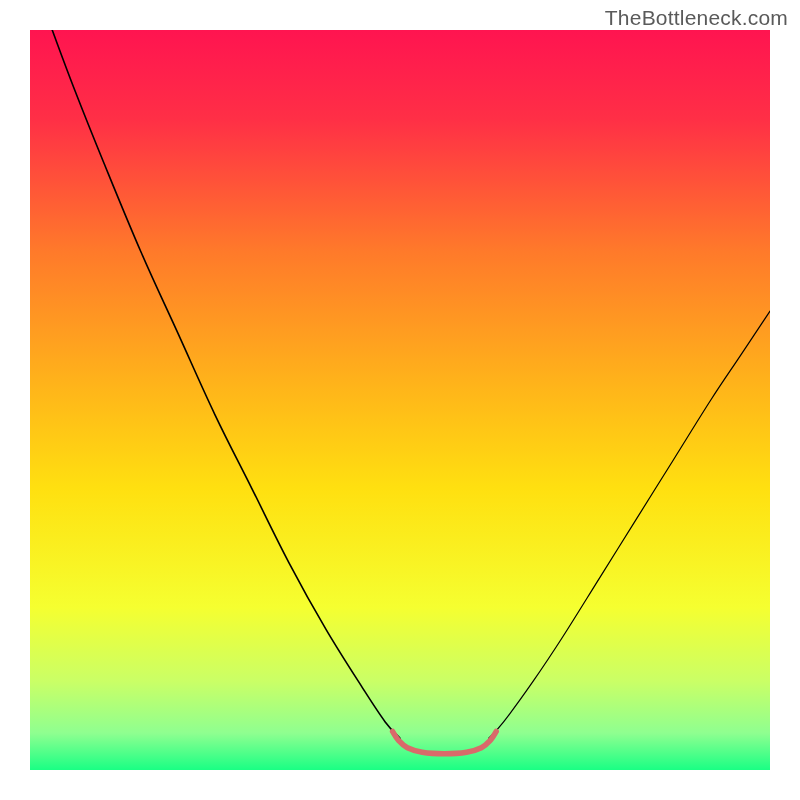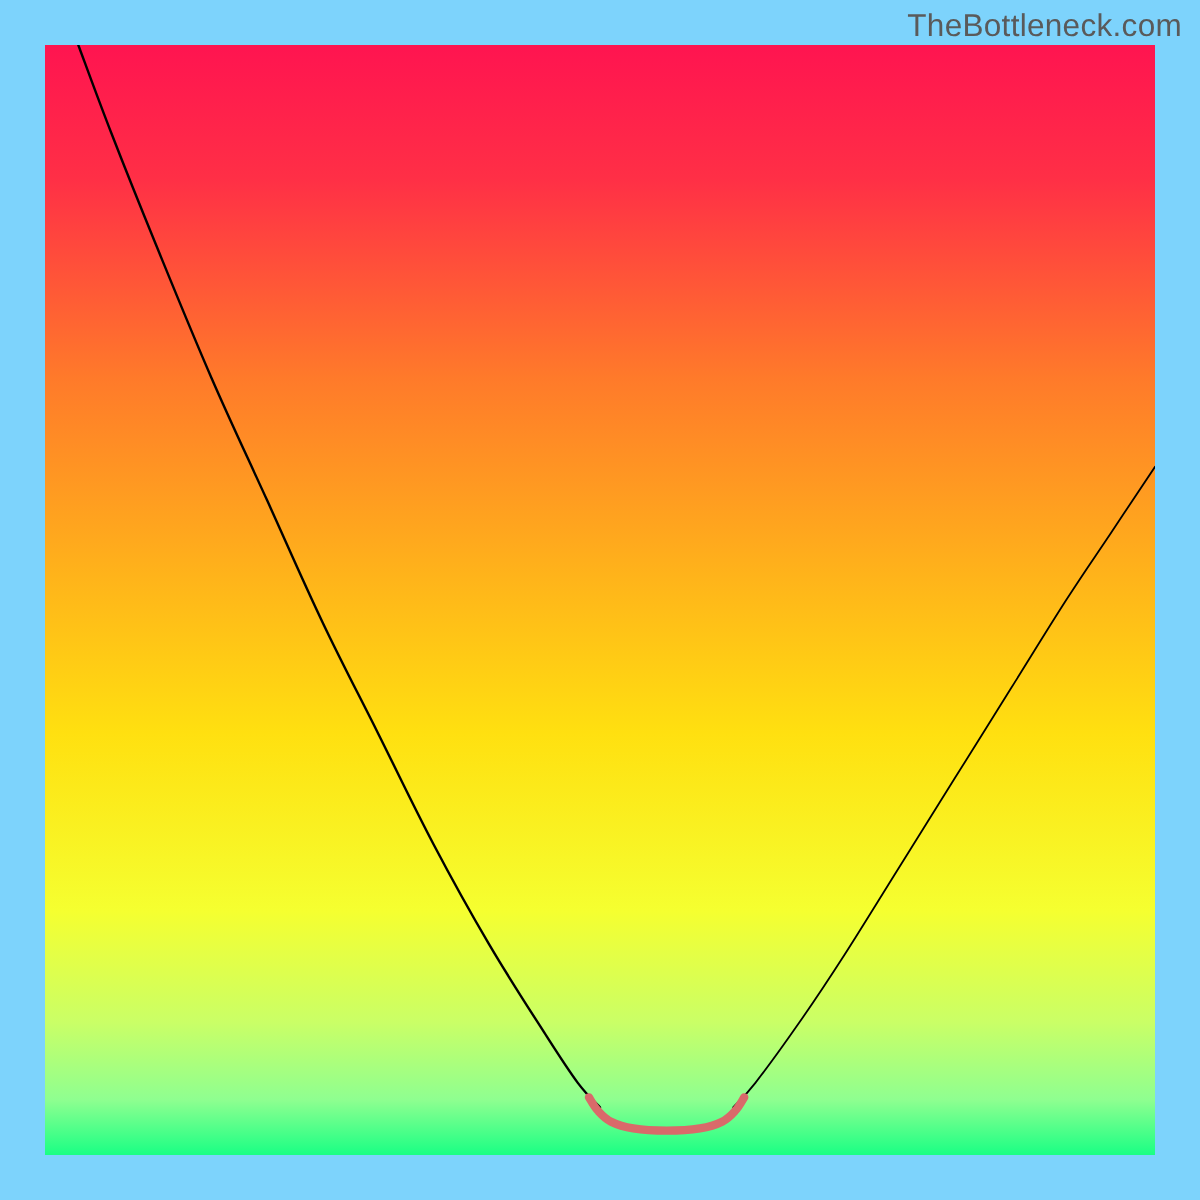--- a/index.html
+++ b/index.html
@@ -11,21 +11,21 @@
     color: #5a5a5a;
     font-size: 21px;
     font-weight: 400;
     z-index: 10;
     letter-spacing: 0.2px;
   }
   .outer {
     position: absolute;
     top: 0; left: 0;
     width: 800px; height: 800px;
-    background: #7dd3fc;
+    background: #ffffff;
   }
   .plot {
     position: absolute;
     top: 30px;
     left: 30px;
     width: 740px;
     height: 740px;
   }
   svg { display: block; }
 </style>

